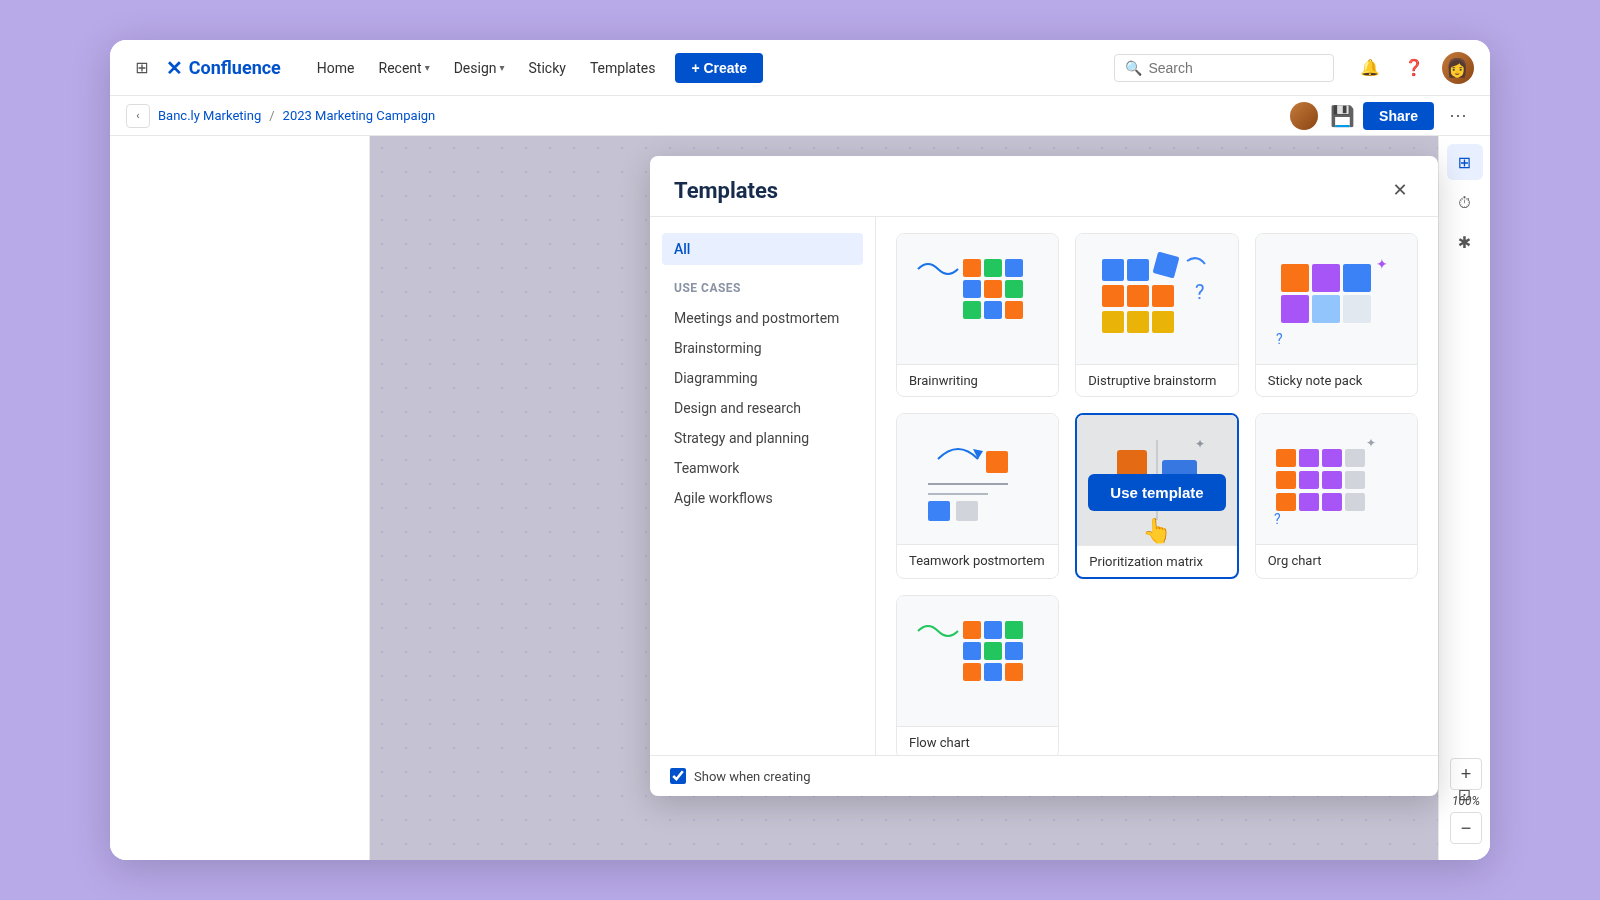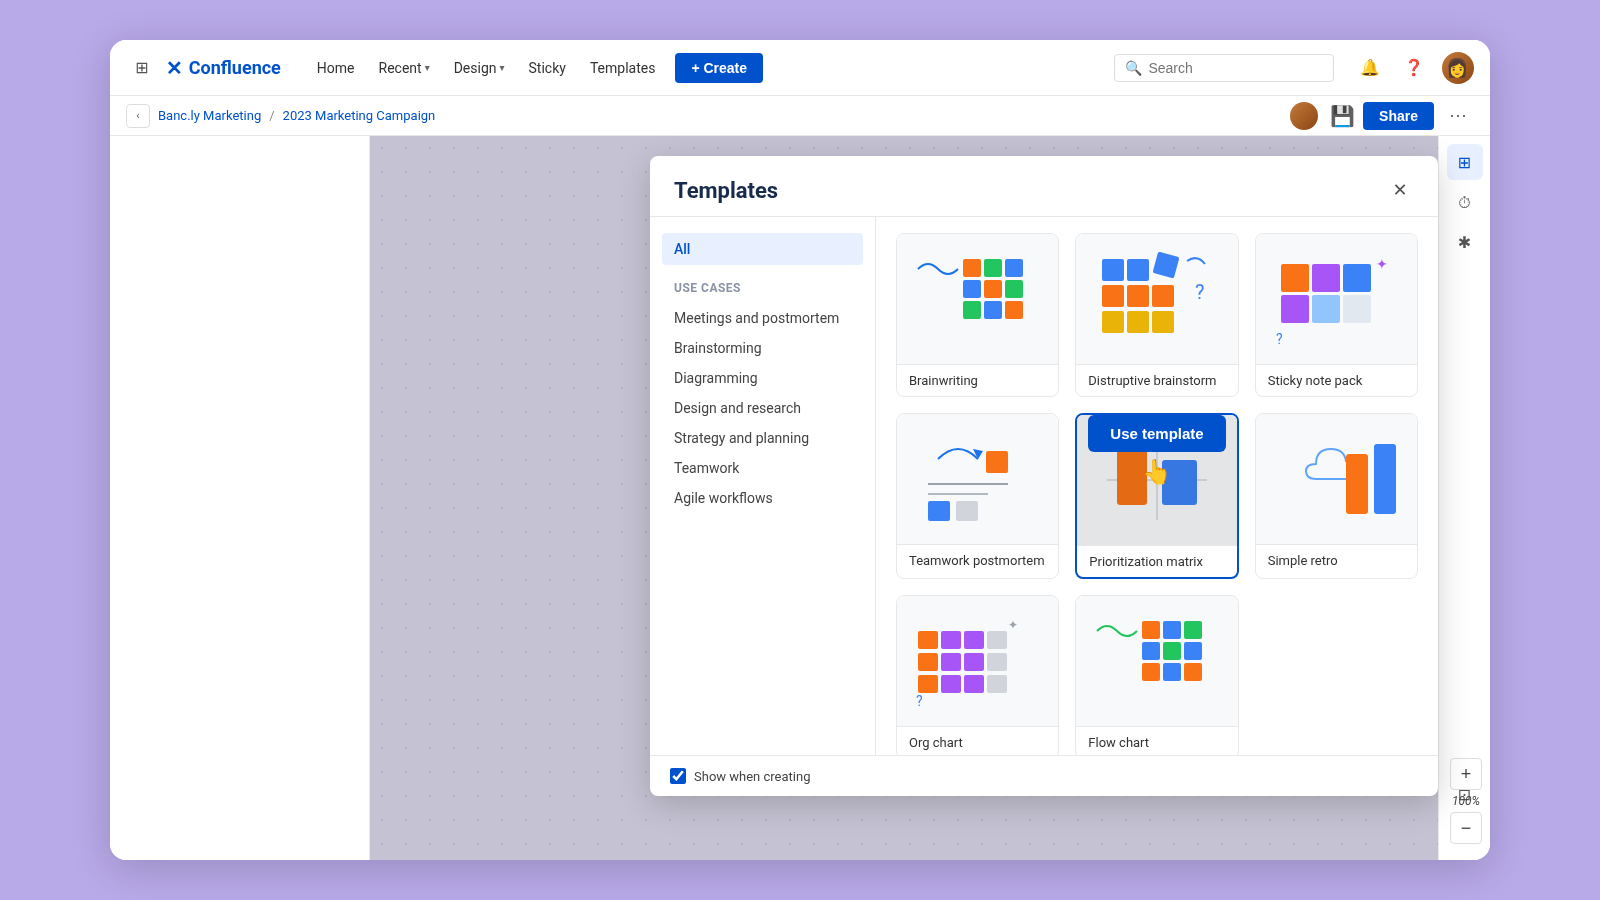--- a/index.html
+++ b/index.html
@@ -254,21 +254,21 @@
       padding: 8px 12px;
       font-size: 13px; color: #333;
       border-top: 1px solid #e8e8e8;
     }
 
     
     .use-template-overlay {
       position: absolute;
       top: 0; left: 0; right: 0; bottom: 0;
       display: flex; flex-direction: column;
-      align-items: center; justify-content: flex-start;
+      align-items: center; justify-content: flex-end;
       background: rgba(0,0,0,0.08);
     }
     .use-template-btn {
       background: #0052cc; color: white;
       border: none; padding: 10px 22px;
       border-radius: 6px; font-size: 15px; font-weight: 600;
       cursor: pointer;
     }
     .cursor-hand {
       font-size: 24px; margin-top: 6px;
@@ -500,32 +500,20 @@
                     <div class="use-template-overlay">
                       <button class="use-template-btn">
                         <span>Use template</span>
                       </button>
                       <div class="cursor-hand">👆</div>
                     </div>
                   </div>
                   <div class="card-label">Prioritization matrix</div>
                 </div>
 
-                <div class="template-card">
-                  <div class="card-thumb">
-                    <svg width="140" height="100" viewBox="0 0 140 100">
-
-                      <path d="M50,35 Q50,20 65,20 Q78,20 80,32 Q90,30 92,40 Q92,50 82,50 L50,50 Q40,50 40,42 Q40,35 50,35Z" stroke="#60a5fa" fill="none" stroke-width="2"></path>
-
-                      <rect x="80" y="25" width="22" height="60" rx="3" fill="#f97316"></rect>
-                      <rect x="108" y="15" width="22" height="70" rx="3" fill="#3b82f6"></rect>
-                    </svg>
-                  </div>
-                  <div class="card-label">Simple retro</div>
-                </div>
 
                 <div class="template-card">
                   <div class="card-thumb">
                     <svg width="140" height="100" viewBox="0 0 140 100">
                       <text x="100" y="18" font-size="12" fill="#9ca3af">✦</text>
 
                       <rect x="10" y="20" width="20" height="18" rx="2" fill="#f97316"></rect>
                       <rect x="33" y="20" width="20" height="18" rx="2" fill="#a855f7"></rect>
                       <rect x="56" y="20" width="20" height="18" rx="2" fill="#a855f7"></rect>
                       <rect x="79" y="20" width="20" height="18" rx="2" fill="#d1d5db"></rect>

